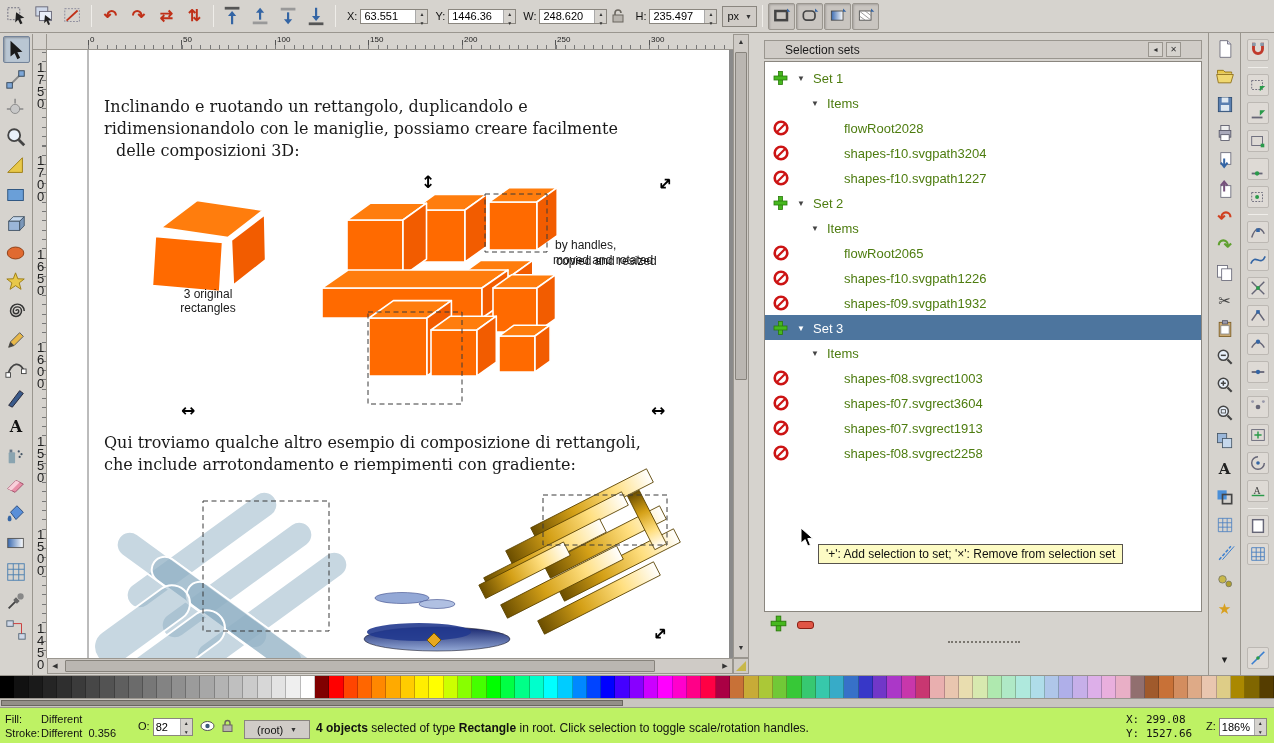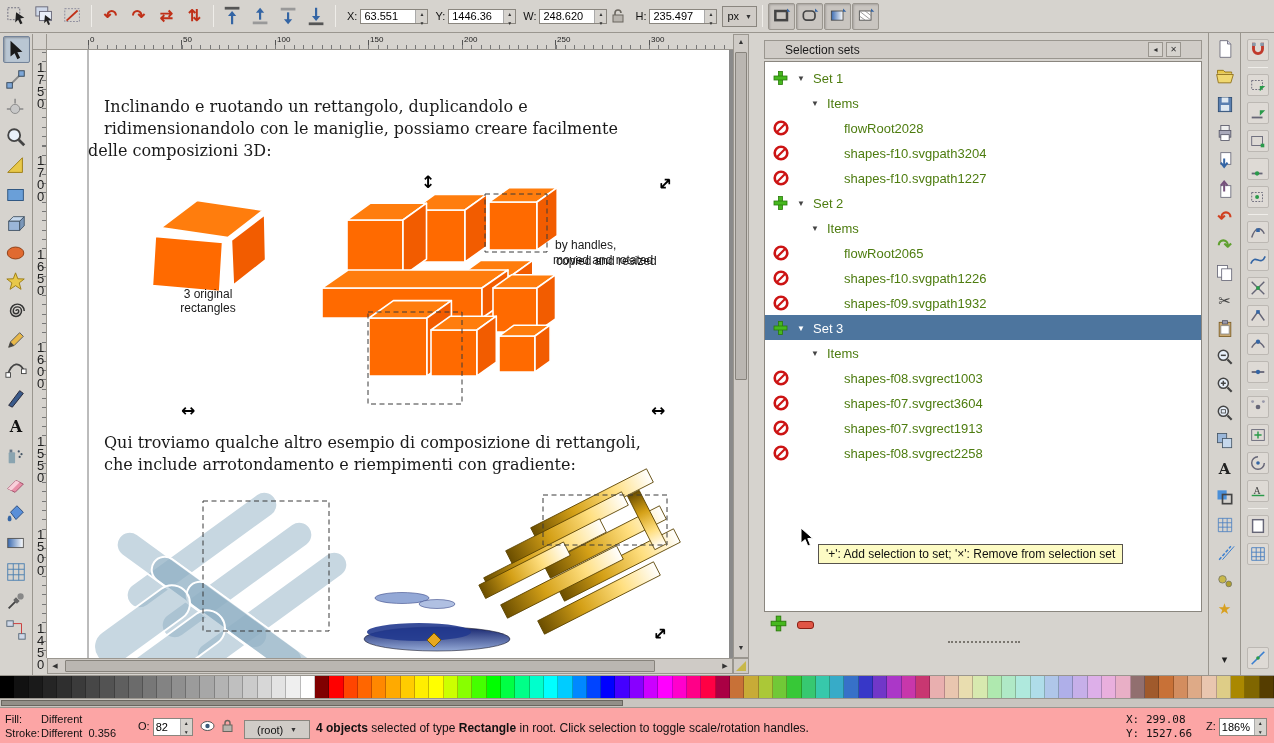--- a/index.html
+++ b/index.html
@@ -64,21 +64,21 @@
 #cmdbar{position:absolute;left:1208px;top:33px;width:32px;height:642px;background:#d6d3ce;border-left:1px solid #9a968f;display:flex;flex-direction:column;align-items:center;gap:4px;padding:4px 0}
 .cbtn{width:24px;height:24px;display:flex;align-items:center;justify-content:center;flex:0 0 auto}
 #snapbar{position:absolute;left:1240px;top:33px;width:34px;height:642px;background:#d6d3ce;border-left:1px solid #9a968f;display:flex;flex-direction:column;align-items:center;gap:6px;padding:6px 0}
 .snbtn{width:22px;height:22px;display:flex;align-items:center;justify-content:center;flex:0 0 auto;border:1px solid #bcb8b3;border-radius:2px;background:#dedad5}
 .hsep{width:20px;height:1px;background:#aaa69f;border-bottom:1px solid #efede9;flex:0 0 auto}
 
 #palette{position:absolute;left:0;top:675px;width:1274px;height:23px;display:flex;border-top:1px solid #9a968f}
 .swatch{flex:1 0 auto;border-right:1px solid rgba(0,0,0,.22)}
 #palscroll{position:absolute;left:0;top:698px;width:1274px;height:9px;background:#c9c5c0;border-top:1px solid #9a968f}
 #palthumb{position:absolute;left:1px;top:1px;width:622px;height:6px;background:#938f88;border:1px solid #6a665f}
-#statusbar{position:absolute;left:0;top:707px;width:1274px;height:36px;background:#fca5a5;border-top:1px solid #9a968f;font-size:11px}
+#statusbar{position:absolute;left:0;top:707px;width:1274px;height:36px;background:#bef264;border-top:1px solid #9a968f;font-size:11px}
 .srow{position:absolute;white-space:nowrap}
 .fslab{display:inline-block;width:36px}
 .bold{font-weight:bold}
 #layerbox{position:absolute;left:244px;top:719px;width:66px;height:19px;border:1px solid #8a867f;background:#d0ccc7;display:flex;align-items:center;padding:0 12px;justify-content:space-between}
 #layerbox .dd{font-size:7px;color:#333}
 .minispin{display:inline-flex;height:18px;border:1px solid #8a867f;background:#fff;vertical-align:middle}
 .minispin input{border:0;outline:0;font:11px "Liberation Sans",sans-serif;padding:0 2px}
 .monoxy{font-family:"DejaVu Sans Mono","Liberation Mono",monospace;font-size:11px}
 </style>
 </head>
@@ -483,21 +483,21 @@
       <rect x="438" y="144" width="62" height="58"></rect>
       <rect x="321" y="262" width="94" height="92"></rect>
       <rect x="496" y="445" width="124" height="50"></rect>
       <rect x="156" y="451" width="126" height="130"></rect>
     </g>
   </svg>
 </div>
 
 <div class="pagetext" style="left:104px;top:96px">Inclinando e ruotando un rettangolo, duplicandolo e</div>
 <div class="pagetext" style="left:104px;top:118px">ridimensionandolo con le maniglie, possiamo creare facilmente</div>
-<div class="pagetext" style="left:88px;top:140px">delle composizioni 3D:</div>
+<div class="pagetext" style="left:116px;top:140px">delle composizioni 3D:</div>
 <div class="smalltext" style="left:165px;top:287px;width:86px;text-align:center">3 original</div>
 <div class="smalltext" style="left:165px;top:301px;width:86px;text-align:center">rectangles</div>
 <div class="smalltext" style="left:555px;top:238px">by handles,</div>
 <div class="smalltext" style="left:553px;top:253px">moved and rotated</div>
 <div class="smalltext" style="left:556px;top:254px">copied and resized</div>
 <div class="pagetext" style="left:104px;top:432px">Qui troviamo qualche altro esempio di composizione di rettangoli,</div>
 <div class="pagetext" style="left:104px;top:454px">che include arrotondamento e riempimenti con gradiente:</div>
 
 <span class="handle" style="left:421px;top:174px">↕</span>
 <span class="handle" style="left:658px;top:175px;transform:rotate(-45deg)">↔</span>

